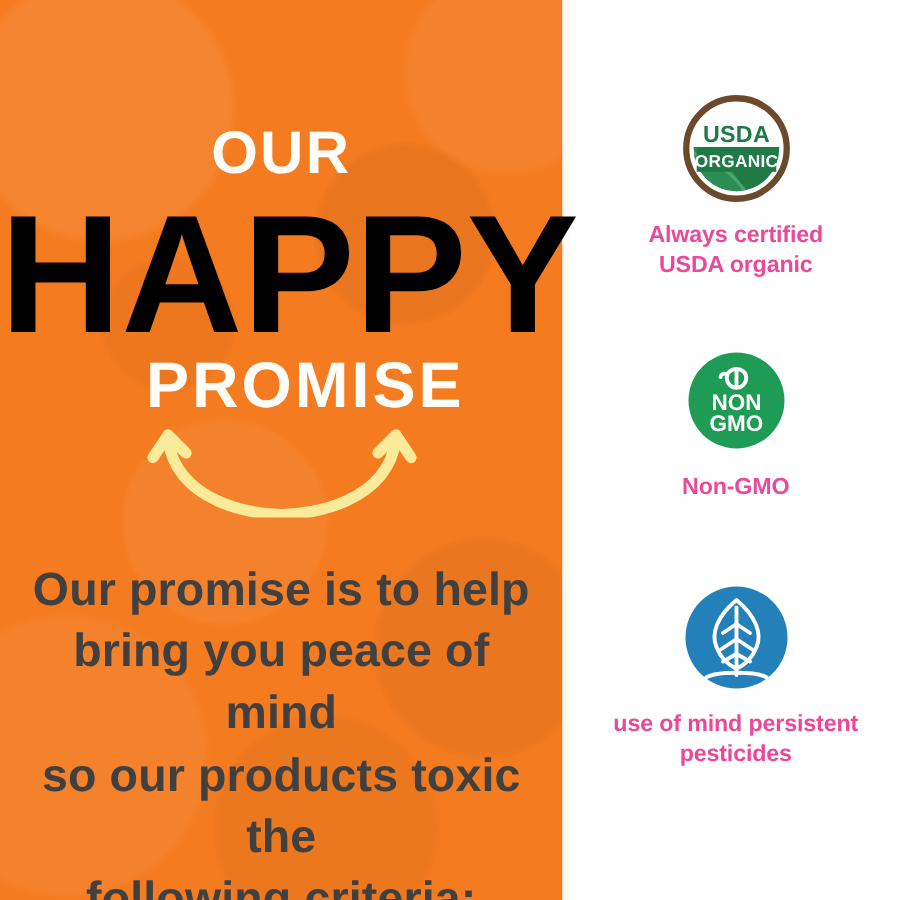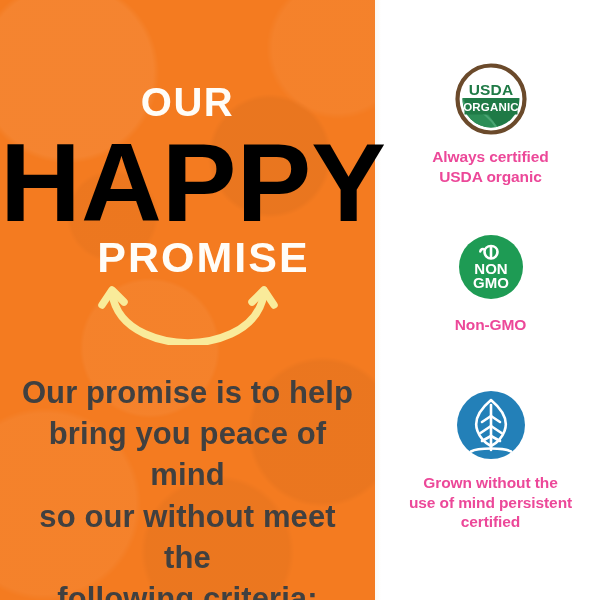--- a/index.html
+++ b/index.html
@@ -110,21 +110,21 @@
     <svg width="180" height="62" viewBox="0 0 180 62">
       <path d="M14 10 C 20 52, 70 60, 90 60 C 110 60, 160 52, 166 10" fill="none" stroke="#F9EB9A" stroke-width="7.5" stroke-linecap="round"></path>
       <path d="M4 22 L14 7 L26 19" fill="none" stroke="#F9EB9A" stroke-width="7.5" stroke-linecap="round" stroke-linejoin="round"></path>
       <path d="M154 19 L166 7 L176 22" fill="none" stroke="#F9EB9A" stroke-width="7.5" stroke-linecap="round" stroke-linejoin="round"></path>
     </svg>
   </div>
 
   <div class="promise-copy">
     <span class="ln">Our promise is to help</span>
     <span class="ln">bring you peace of mind</span>
-    <span class="ln">so our without meet the</span>
+    <span class="ln">so our products toxic the</span>
     <span class="ln">following criteria:</span>
   </div>
 
   <div class="right-panel">
 
     <div class="claim claim-1">
       <div class="badge">
         <svg width="74" height="74" viewBox="0 0 74 74">
           <circle cx="37" cy="37" r="33.5" fill="#ffffff" stroke="#6B4A2B" stroke-width="4.2"></circle>
           <clipPath id="usdaClip">
@@ -178,20 +178,19 @@
               <path d="M36 27 L45 33"></path>
             <path d="M36 37 L25.5 44"></path>
               <path d="M36 37 L46.5 44"></path>
             <path d="M36 47 L27 52"></path>
               <path d="M36 47 L45 52"></path>
             <path d="M16 62.5 C 23 58.5, 49 58.5, 56 62.5"></path>
           </g>
         </svg>
       </div>
       <div class="claim-text">
-        <span class="ln">Grown without the</span>
         <span class="ln">use of mind persistent</span>
-        <span class="ln">certified</span>
+        <span class="ln">pesticides</span>
       </div>
     </div>
 
   </div>
 </div>
 
 </body></html>

